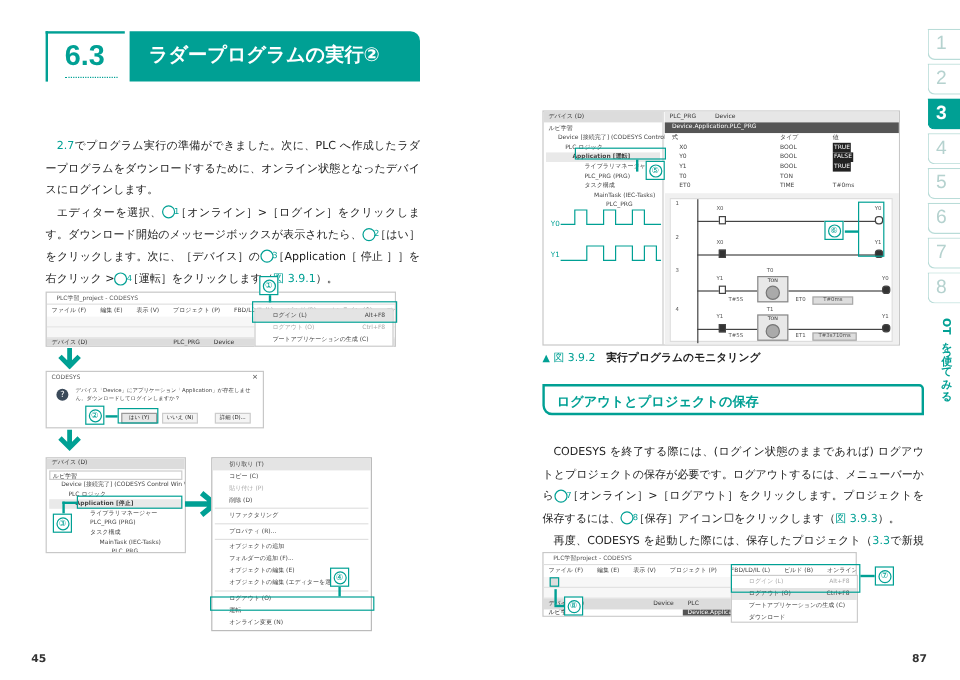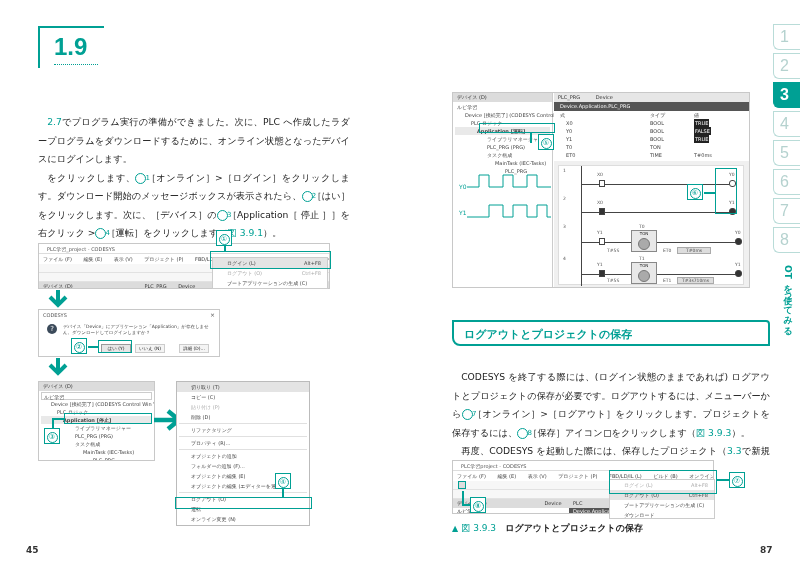--- a/index.html
+++ b/index.html
@@ -72,29 +72,32 @@
   .small { font-size: 4.5px; color: #555; position: absolute; white-space: nowrap; }
   .wave { position: absolute; }
 </style>
 </head>
 <body>
 
 <div class="page page-left">
 
   <div class="sec-head">
     <div class="sec-num-box">
-      <span class="sec-num">1.9</span>
+      <span class="sec-num">6.3</span>
       <div class="sec-num-underline"></div>
+    </div>
+    <div class="sec-title-box">
+      <span class="sec-title">ラダープログラムの実行②</span>
     </div>
   </div>
 
 
   <div class="para" style="left:38px; top:113px; width:312px;">
     <p><span class="figref">2.7</span><span>でプログラム実行の準備ができました。次に、PLC へ作成したラダープログラムをダウンロードするために、オンライン状態となったデバイスにログインします。</span></p>
-    <p><span>をクリックします、</span><span class="cnum">1</span><span>［オンライン］&gt;［ログイン］をクリックします。ダウンロード開始のメッセージボックスが表示されたら、</span><span class="cnum">2</span><span>［はい］をクリックします。次に、［デバイス］の</span><span class="cnum">3</span><span>［Application［ 停止 ］］を右クリック &gt;</span><span class="cnum">4</span><span>［運転］をクリックします（</span><span class="figref">図 3.9.1</span><span>）。</span></p>
+    <p><span>エディターを選択、</span><span class="cnum">1</span><span>［オンライン］&gt;［ログイン］をクリックします。ダウンロード開始のメッセージボックスが表示されたら、</span><span class="cnum">2</span><span>［はい］をクリックします。次に、［デバイス］の</span><span class="cnum">3</span><span>［Application［ 停止 ］］を右クリック &gt;</span><span class="cnum">4</span><span>［運転］をクリックします（</span><span class="figref">図 3.9.1</span><span>）。</span></p>
   </div>
 
   <div class="shot" style="left:38px; top:243px; width:292px; height:46px;">
     <div class="title-bar">PLC学習_project - CODESYS</div>
     <div class="menubar">
       <span>ファイル (F)</span>
       <span>編集 (E)</span>
       <span>表示 (V)</span>
       <span>プロジェクト (P)</span>
       <span>FBD/LD/IL (L)</span>
@@ -300,20 +303,25 @@
       </div>
     </div>
   </div>
   <div class="callout" style="left:79px; top:123px; width:76px; height:10px;"></div>
   <div class="cline" style="left:130px; top:133px; width:1.5px; height:10px;"></div>
   <div class="callnum" style="left:138px; top:134px;"><span>⑤</span></div>
   <div class="callout" style="left:315px; top:168px; width:22px; height:46px;"></div>
   <div class="cline" style="left:304px; top:192px; width:11px; height:1.5px;"></div>
   <div class="callnum" style="left:287px; top:184px;"><span>⑥</span></div>
 
+  <div class="caption" style="left:52px; top:292px;">
+    <span class="tri">▲</span>
+    <span class="fig">図 3.9.2</span>
+    <span>実行プログラムのモニタリング</span>
+  </div>
 
   <div class="subhead" style="left:52px; top:320px; width:318px;">
     <span class="subhead-label">ログアウトとプロジェクトの保存</span>
   </div>
 
   <div class="para" style="left:52px; top:368px; width:318px;">
     <p><span>CODESYS を終了する際には、(ログイン状態のままであれば) ログアウトとプロジェクトの保存が必要です。ログアウトするには、メニューバーから</span><span class="cnum">7</span><span>［オンライン］&gt;［ログアウト］をクリックします。プロジェクトを保存するには、</span><span class="cnum">8</span><span>［保存］アイコン</span><span style="display:inline-block; width:7px; height:7px; border:1px solid #777; margin:0 1px; vertical-align:middle;"></span><span>をクリックします（</span><span class="figref">図 3.9.3</span><span>）。</span></p>
     <p><span>再度、CODESYS を起動した際には、保存したプロジェクト（</span><span class="figref">3.3</span><span>で新規登録した任意のファイル名）を開きます。</span></p>
   </div>
 
@@ -348,25 +356,20 @@
     <div><span>ブートアプリケーションの生成 (C)</span></div>
     <div><span>ダウンロード</span></div>
   </div>
   <div class="callout" style="left:209px; top:470px; width:108px; height:24px;"></div>
   <div class="cline" style="left:317px; top:479px; width:12px; height:1.5px;"></div>
   <div class="callnum" style="left:329px; top:472px;"><span>⑦</span></div>
   <div class="cline" style="left:62px; top:491px; width:1.5px; height:13px;"></div>
   <div class="cline" style="left:62px; top:504px; width:8px; height:1.5px;"></div>
   <div class="callnum" style="left:70px; top:497px;"><span>⑧</span></div>
 
-  <div class="caption" style="left:52px; top:522px;">
-    <span class="tri">▲</span>
-    <span class="fig">図 3.9.3</span>
-    <span>ログアウトとプロジェクトの保存</span>
-  </div>
 
   <div class="pageno" style="left:360px;">87</div>
 </div>
 
 <div class="tabs">
   <div class="tab">1</div>
   <div class="tab">2</div>
   <div class="tab active">3</div>
   <div class="tab">4</div>
   <div class="tab">5</div>

